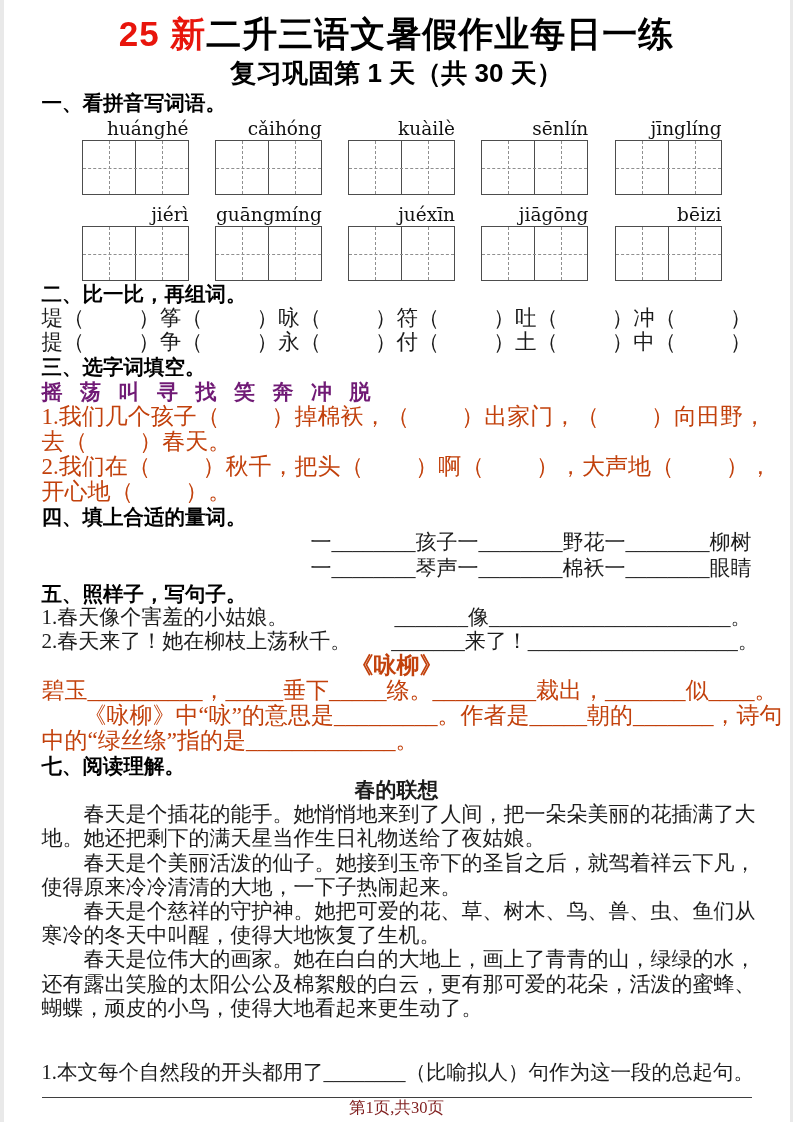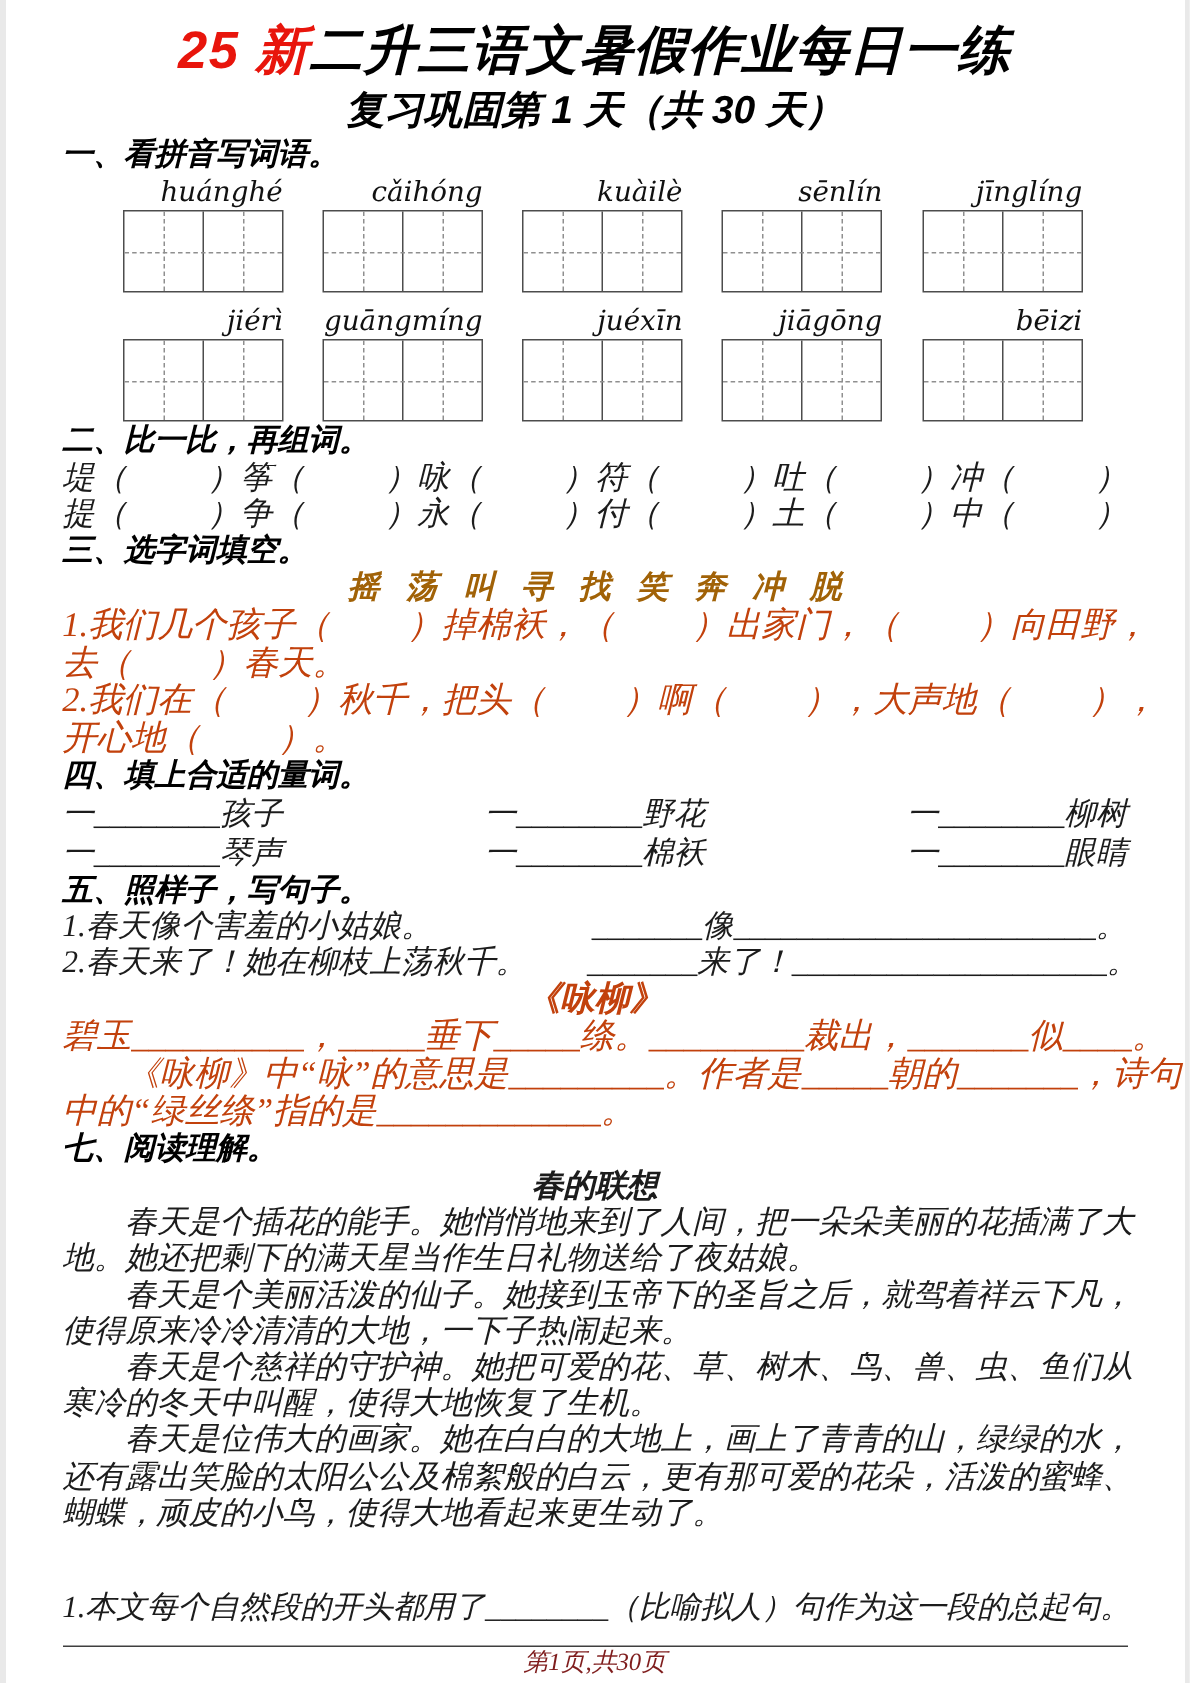--- a/index.html
+++ b/index.html
@@ -1,20 +1,19 @@
 <!DOCTYPE html>
 <html><head>
 <meta charset="utf-8">
 <style>
   html, body { margin: 0; padding: 0; background: #e9e9e9; }
   .page {
     width: 786px; height: 1122px; background: #ffffff; overflow: hidden;
     position: relative; margin: 0 auto; color: #1c1c1c;
     font-family: "Liberation Serif", "DejaVu Serif", serif;
-    font-style: italic;
   }
   .content { padding: 12px 38px 0 38px; }
 
   .title {
     text-align: center; font-family: "Liberation Sans", "DejaVu Sans", sans-serif;
     font-weight: 700; font-size: 35px; line-height: 44px; color: #000;
     letter-spacing: 1px; white-space: pre;
   }
   .title .red { color: #e8150c; }
   .subtitle {
@@ -47,23 +46,23 @@
   .wb .cell { flex: 1; position: relative; }
   .wb .cell:first-child { border-right: 1px solid #4d4d4d; }
   .wb .cell::before {
     content: ""; position: absolute; top: 0; bottom: 0; left: 50%;
     border-left: 1px dashed #8f8f8f;
   }
 
   
   .line { font-size: 23px; line-height: 25px; white-space: pre; color: #c2410c; }
   .s2-row { display: flex; justify-content: space-between; font-size: 21.5px; line-height: 24px; white-space: pre; }
-  .bank { text-align: center; font-weight: 700; font-family: "Liberation Sans", "DejaVu Sans", sans-serif;
-          font-size: 21px; line-height: 25px; white-space: pre; color: #a16207; }
-  .s4-row { display: flex; justify-content: space-between; font-size: 21px; line-height: 26px; white-space: pre; }
+  .bank { font-weight: 700; font-family: "Liberation Sans", "DejaVu Sans", sans-serif;
+          font-size: 21px; line-height: 25px; white-space: pre; color: #701a75; }
+  .s4-row { display: flex; justify-content: flex-end; font-size: 21px; line-height: 26px; white-space: pre; }
   .s5-row { display: flex; font-size: 21px; line-height: 23.5px; white-space: pre; gap: 40px; }
   .s5-left { width: 362px; }
   .center { text-align: center; }
   .bold-serif { font-weight: 700; }
   .indent { padding-left: 42px; }
   .para { font-size: 21px; line-height: 24.2px; white-space: pre; }
   .qline { font-size: 20.5px; line-height: 25px; white-space: pre; margin-top: 40px; }
 
   .footer-rule {
     position: absolute; left: 38px; right: 38px; bottom: 24px;

